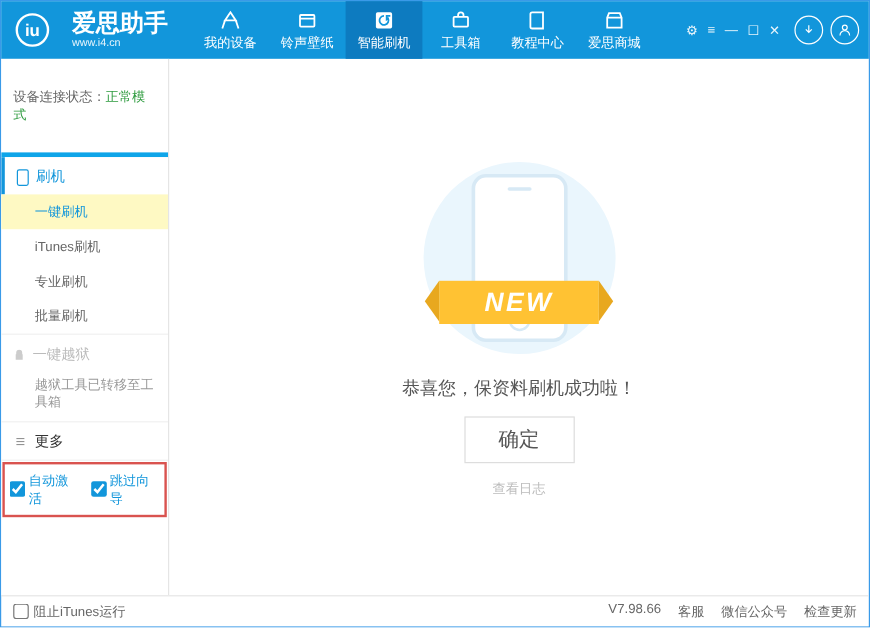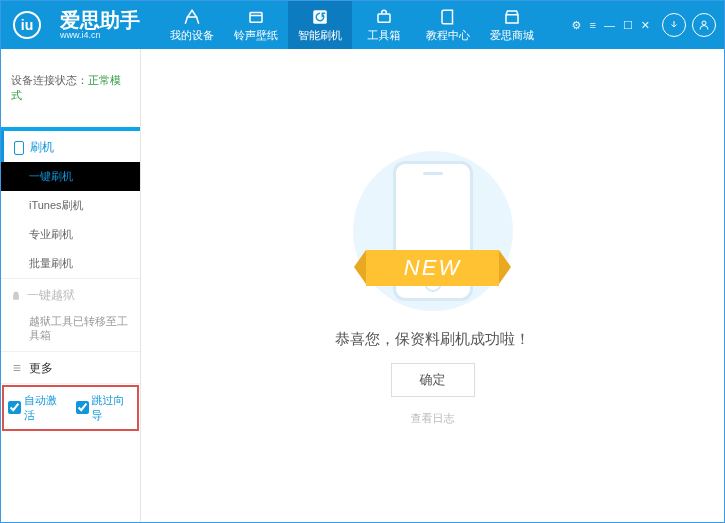--- a/index.html
+++ b/index.html
@@ -21,38 +21,38 @@
 .circle-btn{width:24px;height:24px;border:1.5px solid #fff;border-radius:50%;display:flex;align-items:center;justify-content:center;cursor:pointer}
 .body{flex:1;display:flex;overflow:hidden}
 .sidebar{width:140px;border-right:1px solid #e5e5e5;display:flex;flex-direction:column;background:#fff}
 .status-bar{padding:24px 10px;font-size:11px;color:#666;border-bottom:4px solid #0ea5e9}
 .status-val{color:#2e9b3f}
 .side-section{border-bottom:1px solid #f0f0f0}
 .side-head{padding:8px 10px 6px;display:flex;align-items:center;gap:6px;font-size:12px;color:#333}
 .side-head.blue{color:#1296db;border-left:3px solid #1296db;background:#fff}
 .side-list{}
 .side-item{padding:7px 10px 7px 28px;font-size:11px;color:#666;cursor:pointer}
-.side-item.active{background:#000000;color:#1296db}
+.side-item.active{background:#fef9c3;color:#1296db}
 .side-note{padding:4px 10px 8px 28px;font-size:11px;color:#999;line-height:1.3}
 .checks{border:2px solid #d9534f;margin:1px;padding:6px 4px;display:flex;gap:10px;font-size:11px}
 .check{display:flex;align-items:center;gap:3px;color:#1296db}
 .check input{accent-color:#1296db}
 .device{padding:6px 10px;font-size:11px}
 .main{flex:1;display:flex;flex-direction:column;align-items:center;justify-content:center;gap:14px;position:relative}
 .illust{width:200px;height:170px;position:relative;display:flex;align-items:center;justify-content:center}
 .bg-circle{width:160px;height:160px;border-radius:50%;background:#eaf6fd;position:absolute}
 .phone{width:80px;height:140px;background:#fff;border-radius:12px;border:3px solid #d7e9f5;position:relative;z-index:1}
 .phone::before{content:"";position:absolute;top:8px;left:50%;transform:translateX(-50%);width:20px;height:3px;background:#d7e9f5;border-radius:2px}
 .phone::after{content:"";position:absolute;bottom:6px;left:50%;transform:translateX(-50%);width:14px;height:14px;border:2px solid #d7e9f5;border-radius:50%}
-.ribbon{position:absolute;z-index:2;bottom:30px;background:#ffc233;color:#fff;font-weight:normal;font-size:22px;padding:5px 38px;letter-spacing:2px;font-style:italic}
+.ribbon{position:absolute;z-index:2;bottom:30px;background:#ffc233;color:#fff;font-weight:bold;font-size:22px;padding:5px 38px;letter-spacing:2px;font-style:italic}
 .ribbon::before,.ribbon::after{content:"";position:absolute;top:0;width:0;height:0;border-top:17px solid transparent;border-bottom:17px solid transparent}
 .ribbon::before{left:-12px;border-right:12px solid #e8a81f}
 .ribbon::after{right:-12px;border-left:12px solid #e8a81f}
 .msg{font-size:15px;color:#555}
-.ok-btn{border:1px solid #ddd;background:#fff;padding:7px 28px;font-size:13px;color:#555;cursor:pointer}
+.ok-btn{border:1px solid #ddd;background:#fff;padding:7px 28px;font-size:17px;color:#555;cursor:pointer}
 .log-link{font-size:11px;color:#bbb;cursor:pointer}
 .footer{height:26px;border-top:1px solid #e5e5e5;display:flex;align-items:center;padding:0 10px;font-size:11px;color:#666;gap:6px}
 .footer-right{margin-left:auto;display:flex;gap:14px}
 .footer-right span{cursor:pointer}
 .lock-icon{width:10px;height:10px;fill:#ccc}
 .list-icon{width:12px;height:10px}
 .phone-icon-sm{width:10px;height:14px;border:1.5px solid #1296db;border-radius:2px;display:inline-block}
 </style>
 </head>
 <body>
@@ -192,13 +192,25 @@
         <div class="bg-circle"></div>
         <div class="phone"></div>
         <div class="ribbon">NEW</div>
       </div>
       <div class="msg">恭喜您，保资料刷机成功啦！</div>
       <button class="ok-btn">确定</button>
       <span class="log-link">查看日志</span>
     </div>
   </div>
 
+  <div class="footer">
+    <label style="display:flex;align-items:center;gap:4px">
+        <input type="checkbox" style="">
+        <span>阻止iTunes运行</span>
+      </label>
+    <div class="footer-right">
+      <span>V7.98.66</span>
+      <span>客服</span>
+      <span>微信公众号</span>
+      <span>检查更新</span>
+    </div>
+  </div>
 </div>
 
 </body></html>

